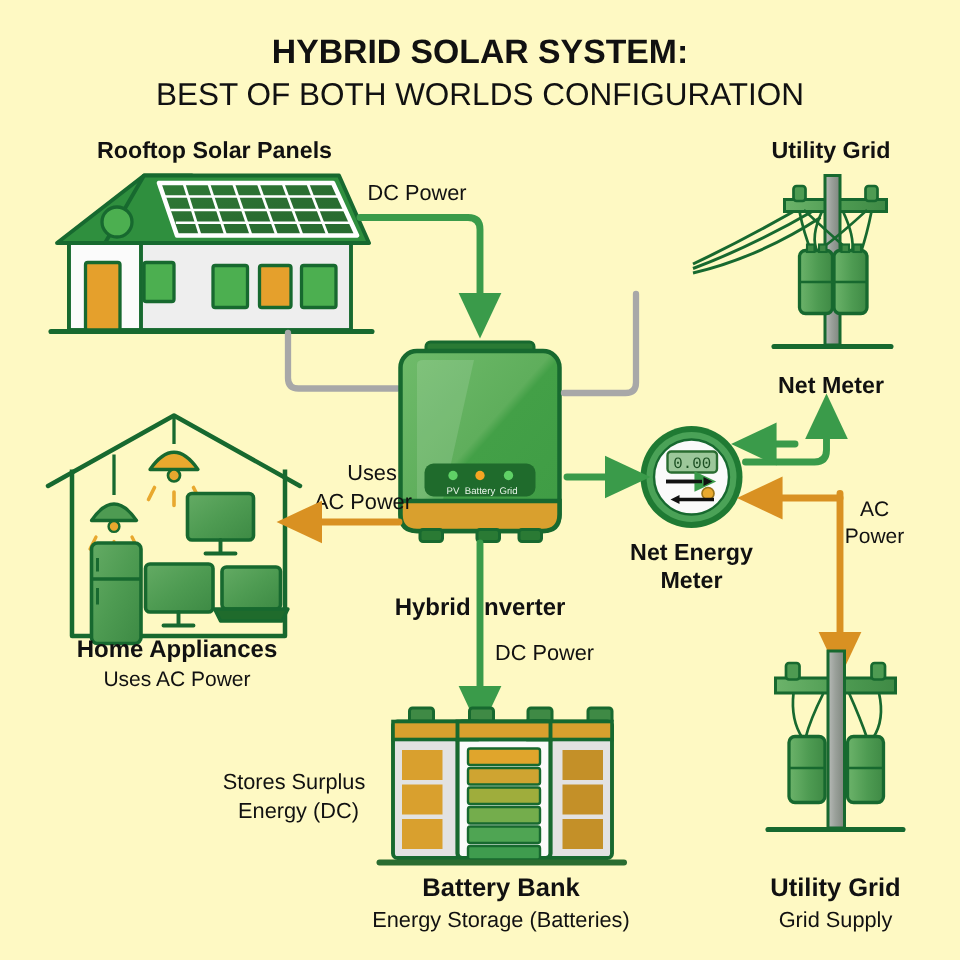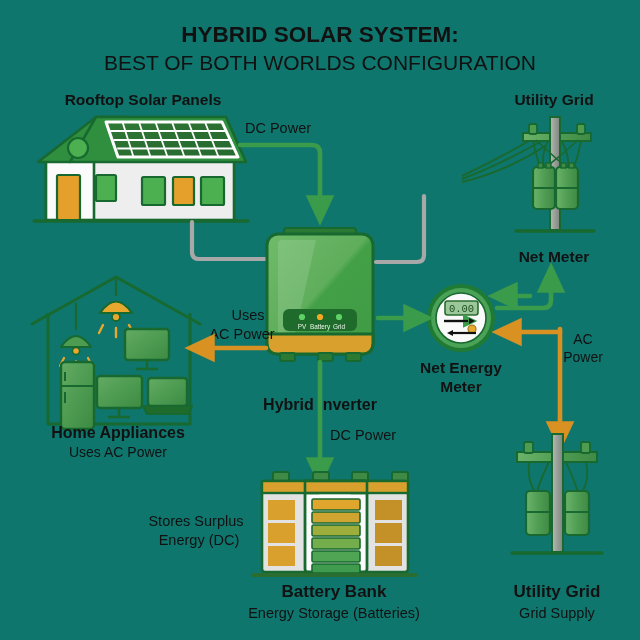--- a/index.html
+++ b/index.html
@@ -1,19 +1,19 @@
 <!DOCTYPE html>
 <html><head>
 <meta charset="utf-8">
 <style>
   html,body{margin:0;padding:0;background:#fff;}
   body{width:640px;height:640px;overflow:hidden;
        font-family:"Liberation Sans","DejaVu Sans",sans-serif;
        -webkit-font-smoothing:antialiased;}
-  #stage{position:relative;width:640px;height:640px;background:#0f766e;}
+  #stage{position:relative;width:640px;height:640px;background:#fef9c3;}
   svg{display:block;}
 </style>
 </head>
 <body>
 
 <div id="stage">
 <svg width="640" height="640" viewBox="0 0 640 640" xmlns="http://www.w3.org/2000/svg">
 
   <defs>
     <linearGradient id="invGrad" x1="0" y1="0" x2="1" y2="1">

